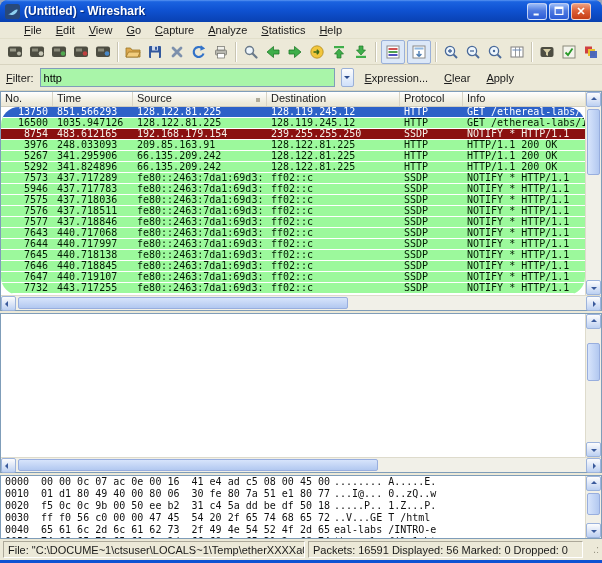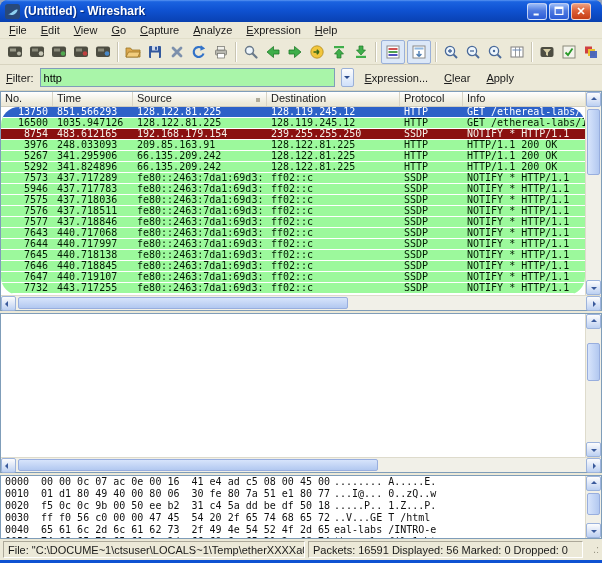--- a/index.html
+++ b/index.html
@@ -11,21 +11,21 @@
     background:linear-gradient(180deg,#5a96f2 0%,#1b63e0 8%,#0f52d2 45%,#0a44b8 90%,#0940ad 100%);}
   .app-icon{width:15px;height:15px;margin-right:4px;flex:0 0 15px;}
   .title-text{color:#fff;font-weight:bold;font-size:12px;text-shadow:1px 1px 1px #00277a;flex:1;
     white-space:nowrap;overflow:hidden;}
   .wbtn{width:20px;height:17px;margin-left:2px;border:1px solid #ffffffaa;border-radius:3px;
     display:flex;align-items:center;justify-content:center;
     background:linear-gradient(180deg,#9cbcf8,#4f7ae0 45%,#2a5bd7);}
   .wbtn.close{background:linear-gradient(180deg,#f0a080,#dd6038 45%,#c63d16);}
   
   .menubar{height:17px;flex:0 0 17px;background:#ece9d8;display:flex;align-items:center;
-    padding-left:2px;border-bottom:1px solid #e2dfca;}
+    padding-left:17px;border-bottom:1px solid #e2dfca;}
   .menu-item{font-size:11px;color:#1a1a1a;padding:1px 7px 2px;cursor:default;}
   .accel::first-letter{text-decoration:underline;}
   
   .toolbar{height:26px;flex:0 0 26px;background:#ece9d8;display:flex;align-items:center;
     padding:0 4px;border-bottom:1px solid #d8d4c0;}
   .tbtn{width:22px;height:22px;display:flex;align-items:center;justify-content:center;flex:0 0 22px;}
   .tbtn svg{width:16px;height:16px;}
   .tframe{border:1px solid #9ab0d8;background:#dce8f8;border-radius:2px;width:24px;height:24px;
     display:flex;align-items:center;justify-content:center;margin:0 1px;flex:0 0 24px;}
   .tsep{width:2px;height:20px;margin:0 3px;flex:0 0 2px;
@@ -147,21 +147,21 @@
   </div>
 
   <div class="menubar">
 
   <span class="menu-item accel">File</span>
       <span class="menu-item accel">Edit</span>
       <span class="menu-item accel">View</span>
       <span class="menu-item accel">Go</span>
       <span class="menu-item accel">Capture</span>
       <span class="menu-item accel">Analyze</span>
-      <span class="menu-item accel">Expression</span>
+      <span class="menu-item accel">Statistics</span>
       <span class="menu-item accel">Help</span>
     </div>
 
   <div class="toolbar">
     <span class="tbtn">
         <svg viewBox="0 0 16 16">
           <rect x="1" y="2.5" width="14" height="10.5" rx="2" fill="#4d4d42"></rect>
           <rect x="3" y="4.5" width="6" height="3" fill="#9a9a8a"></rect>
           <circle cx="12" cy="9.5" r="2" fill="#b8b8a8"></circle>
         </svg>

